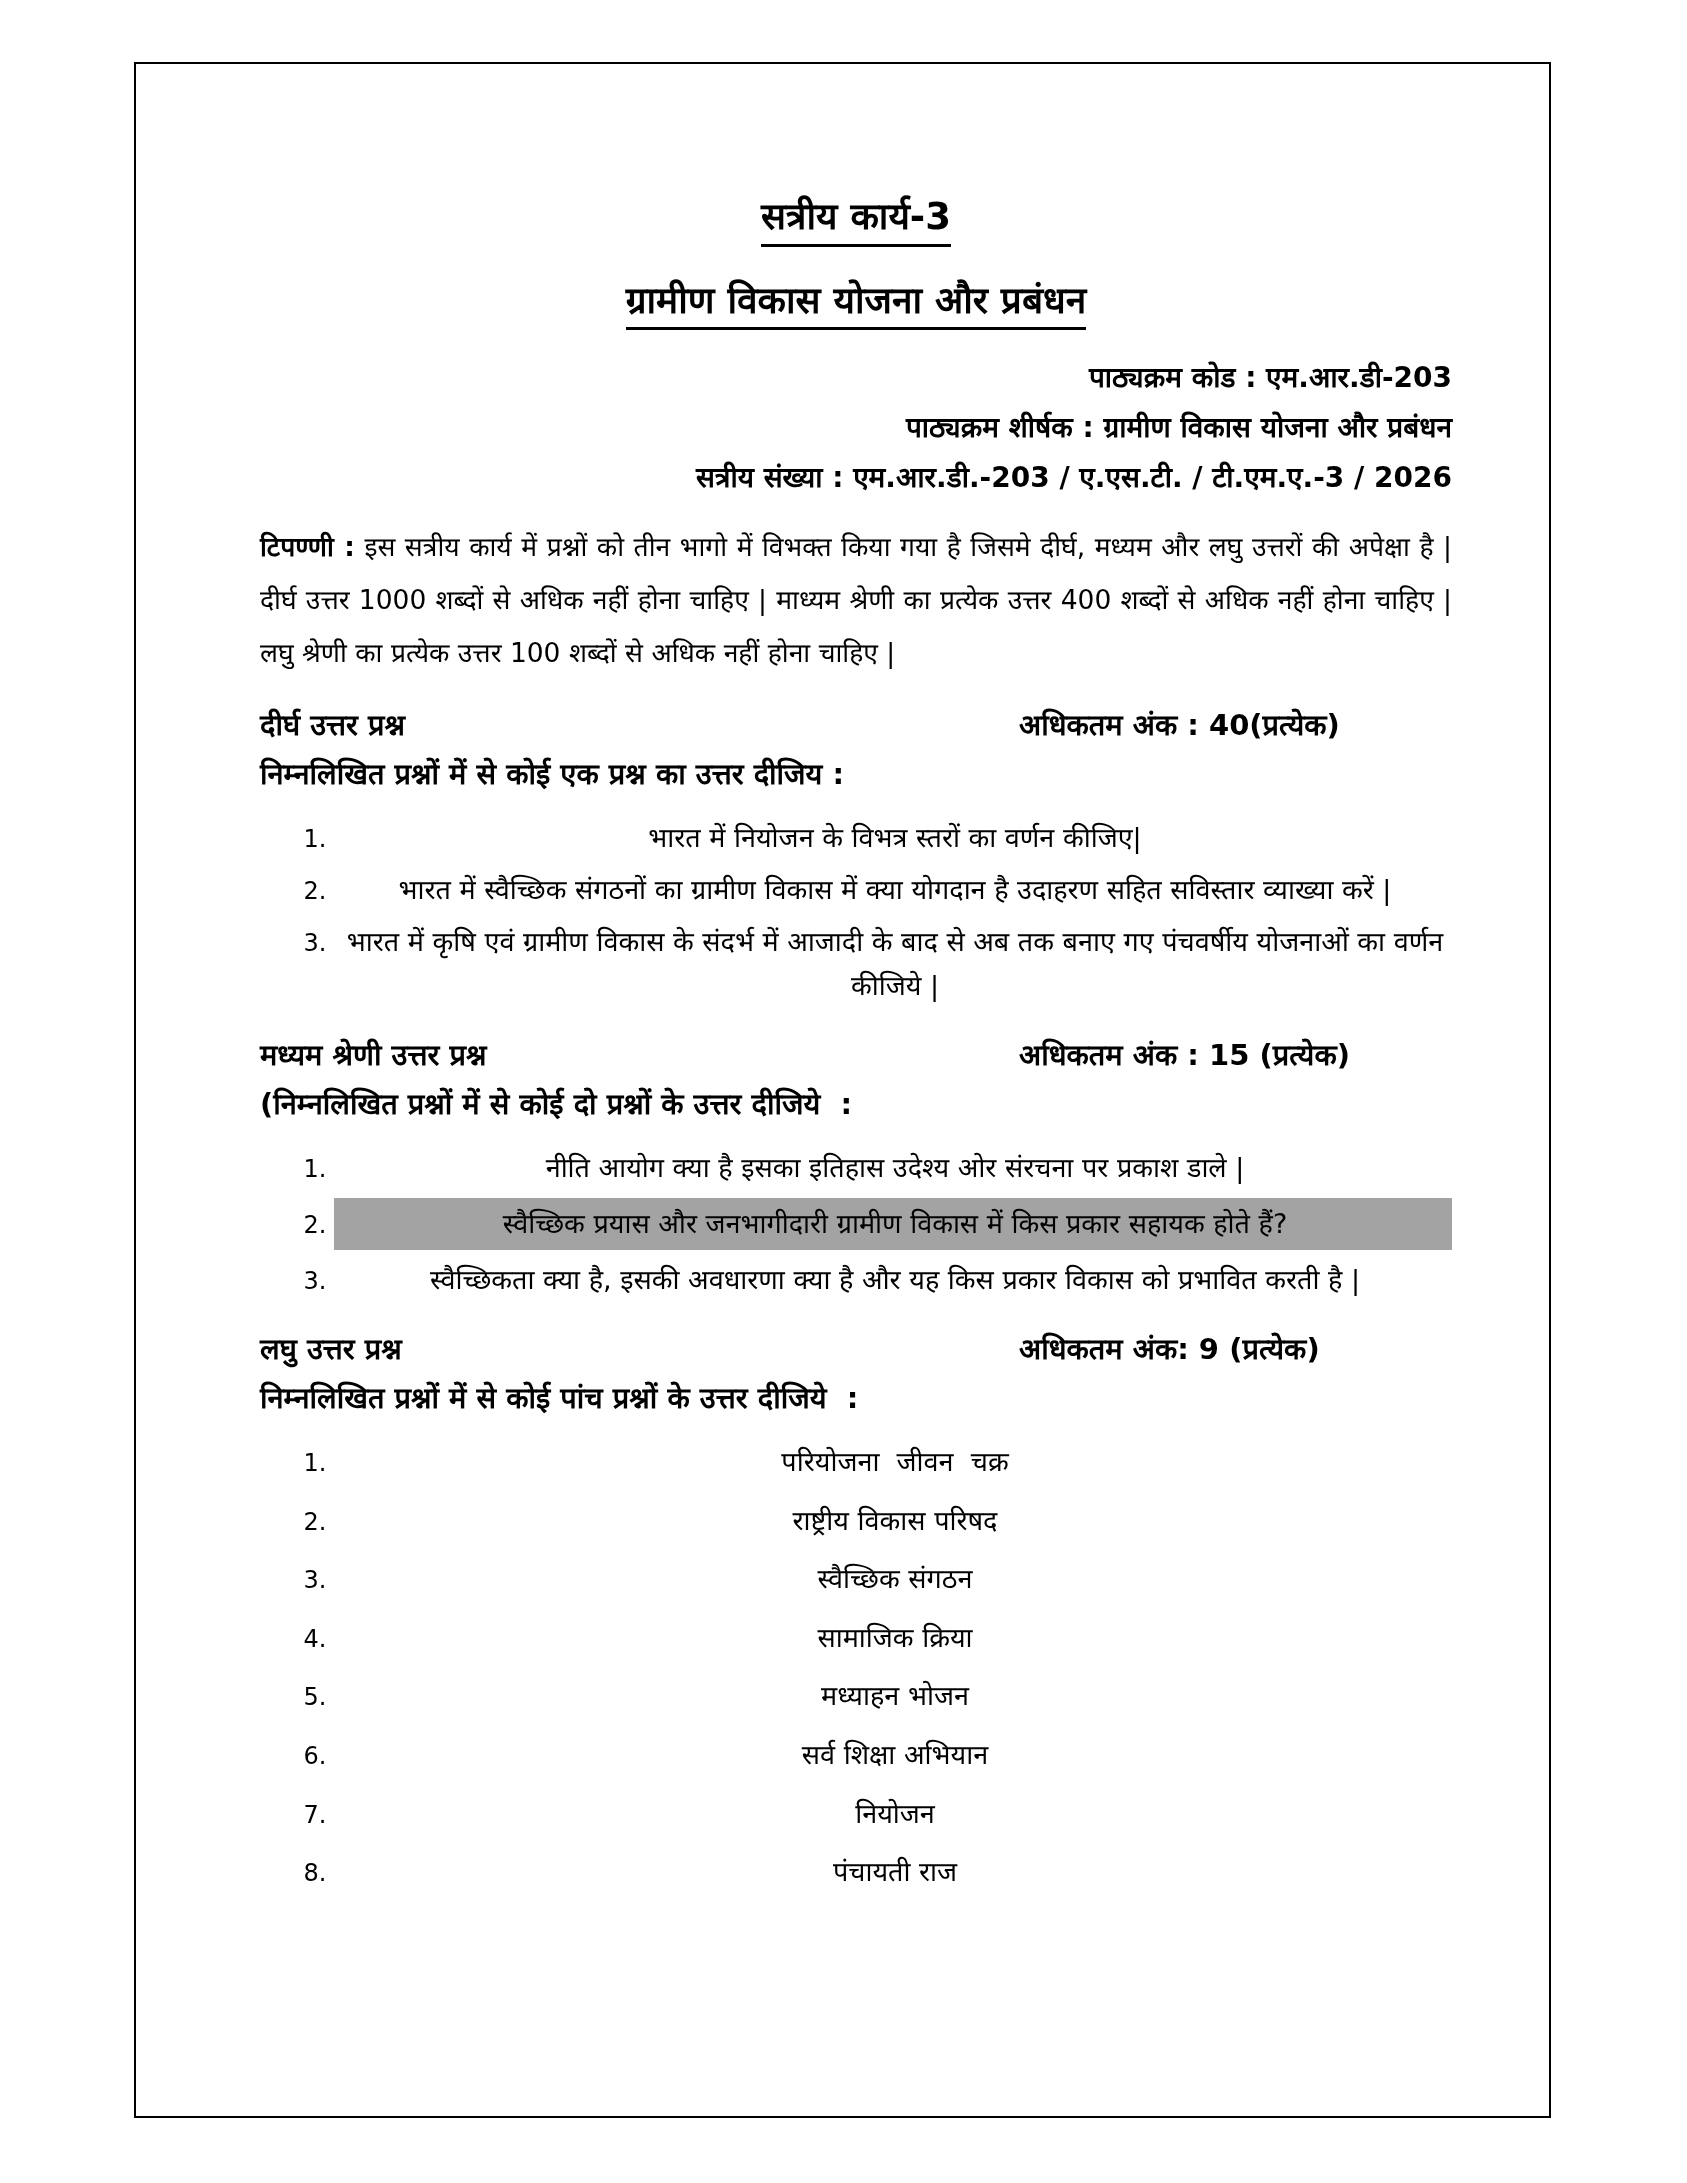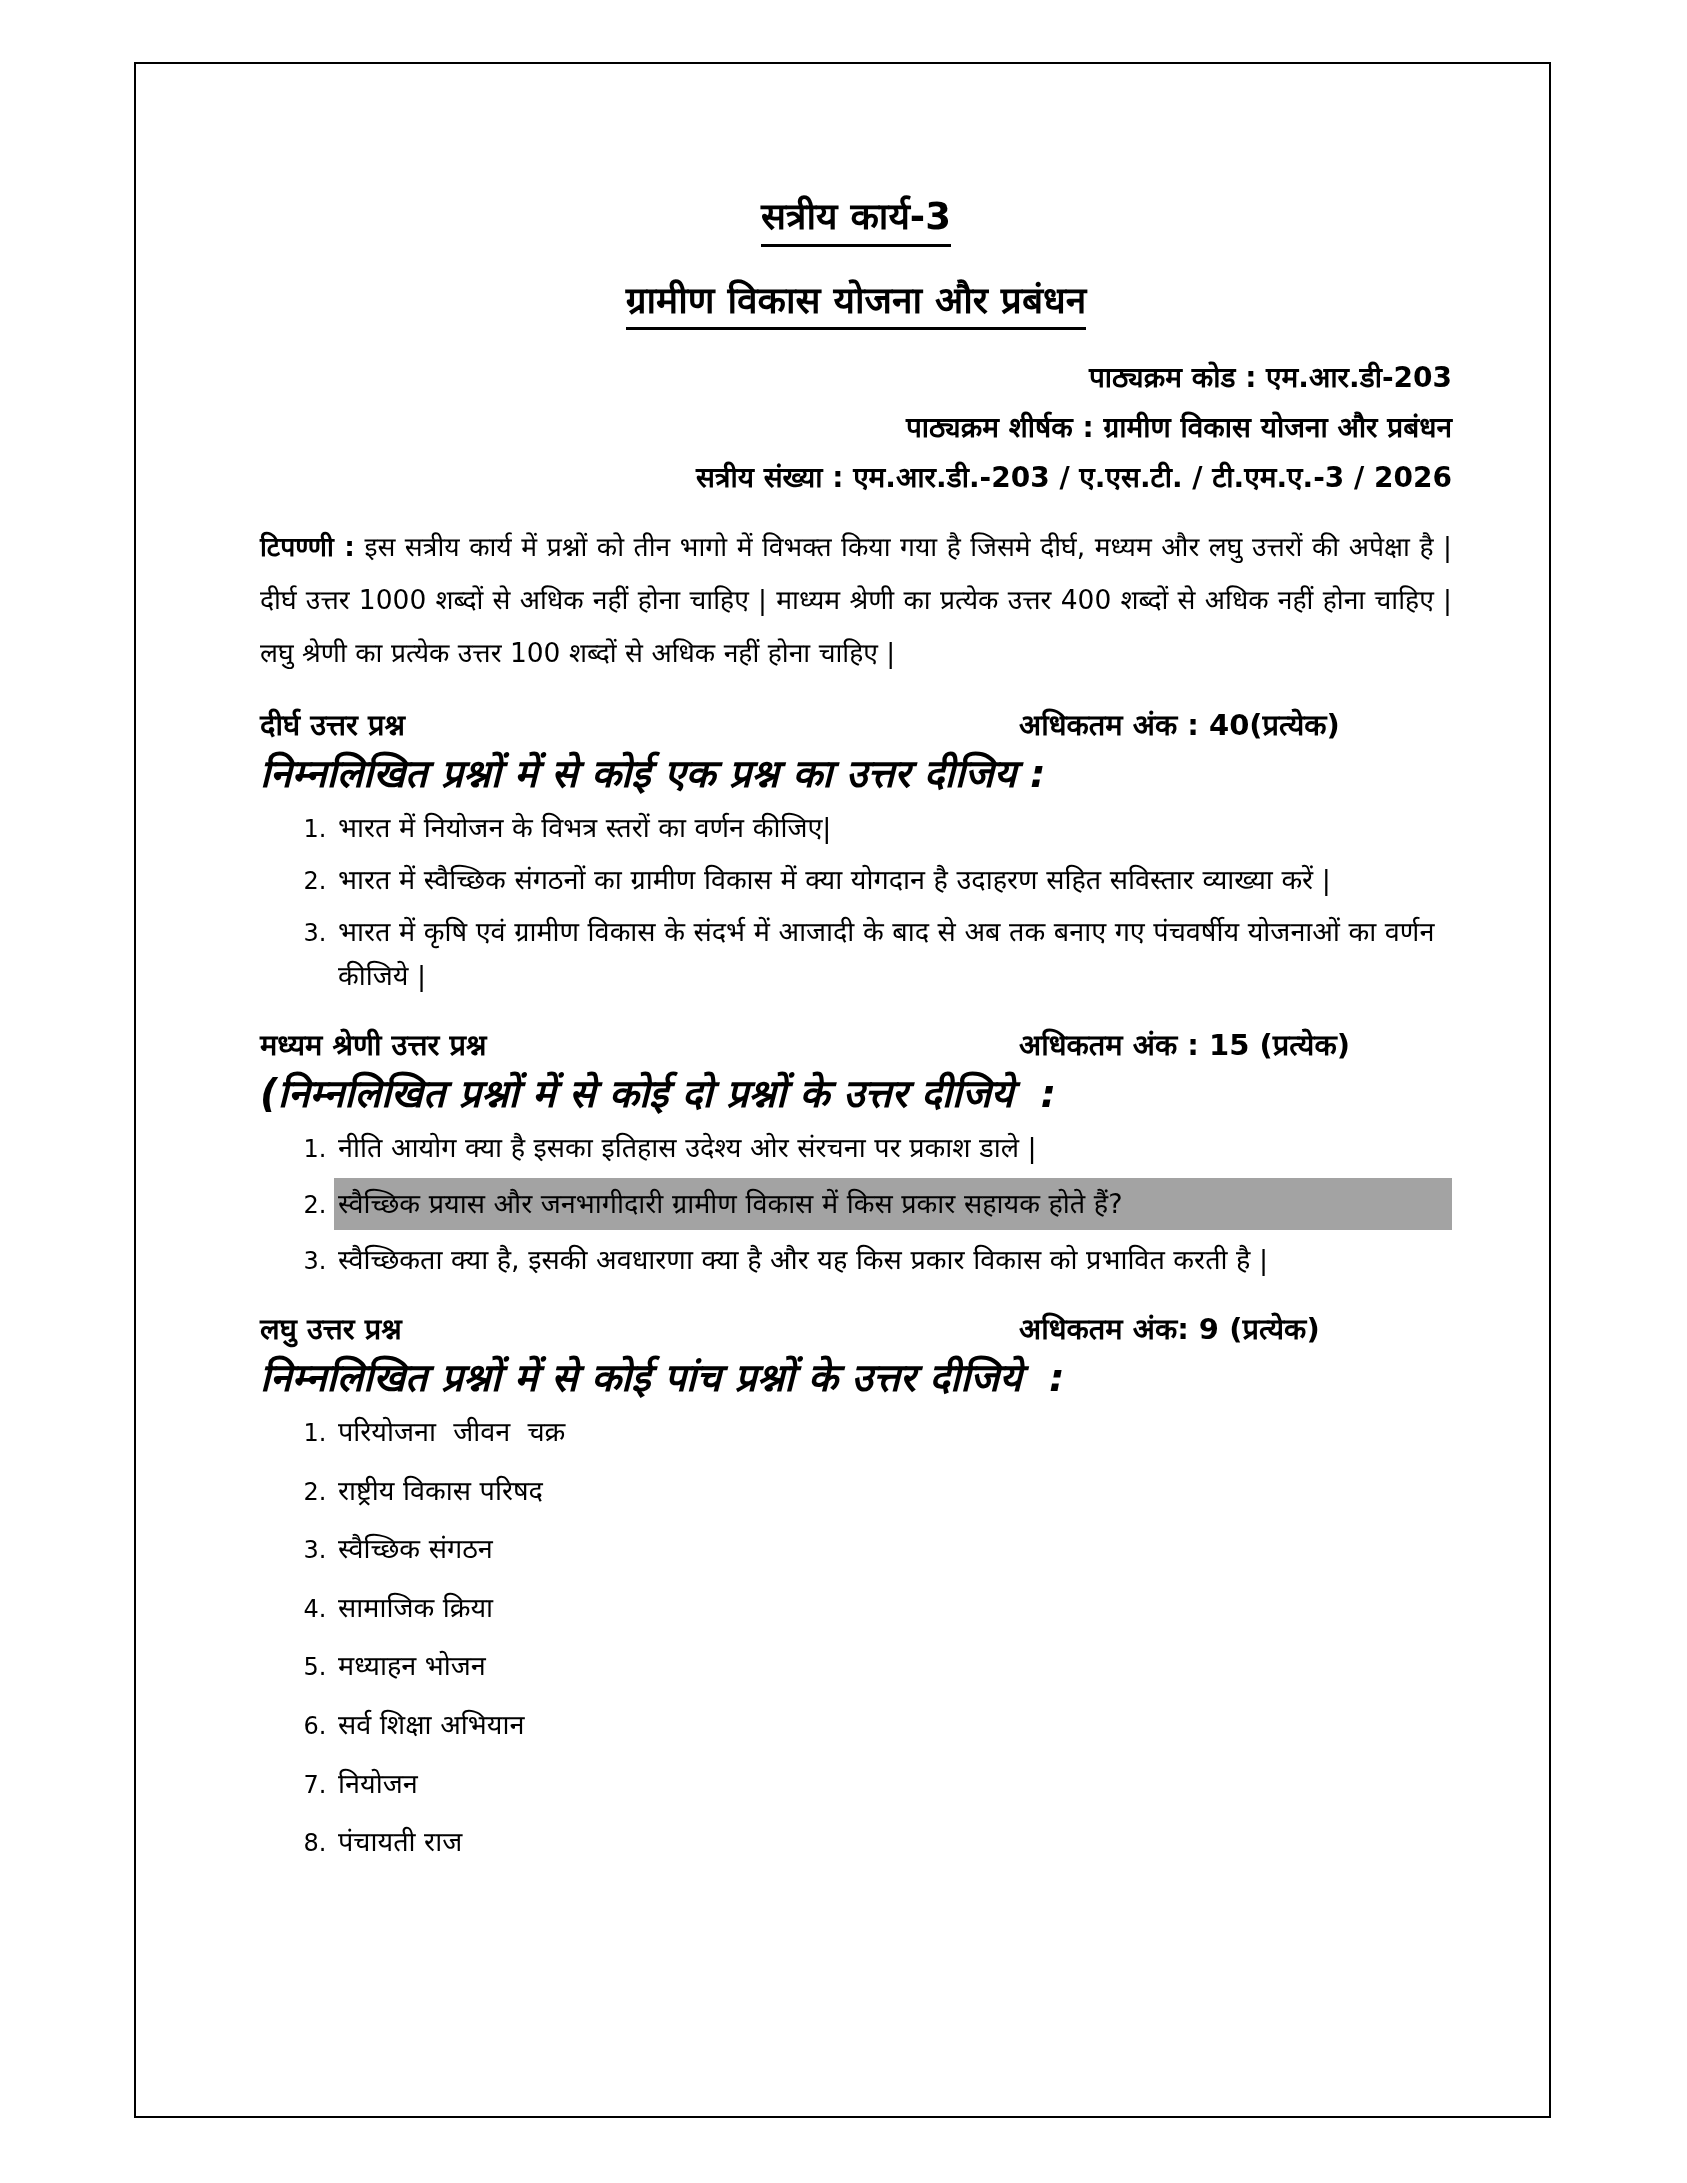--- a/index.html
+++ b/index.html
@@ -73,31 +73,31 @@
     height: 40px;
   }
   .sec-marks {
     position: absolute;
     left: 759px;
     top: 0;
     white-space: nowrap;
   }
   .sec-instr {
     margin-top: 9.3px;
-    font-size: 39px;
+    font-size: 29px;
     font-weight: bold;
     line-height: 40px;
     white-space: pre-wrap;
-    font-style: italic;
   }
   ol.qlist {
-    margin: 12px 0 0 0;
+    margin: 22px 0 0 0;
     padding: 0 0 0 74px;
     font-size: 27px;
     line-height: 44px;
+    text-align: center;
   }
   ol.qlist li {
     margin-bottom: 8px;
     padding-left: 4px;
   }
   ol.qlist li::marker {
     font-size: 24px;
   }
   ol.qlist.short li {
     margin-bottom: 14.6px;

